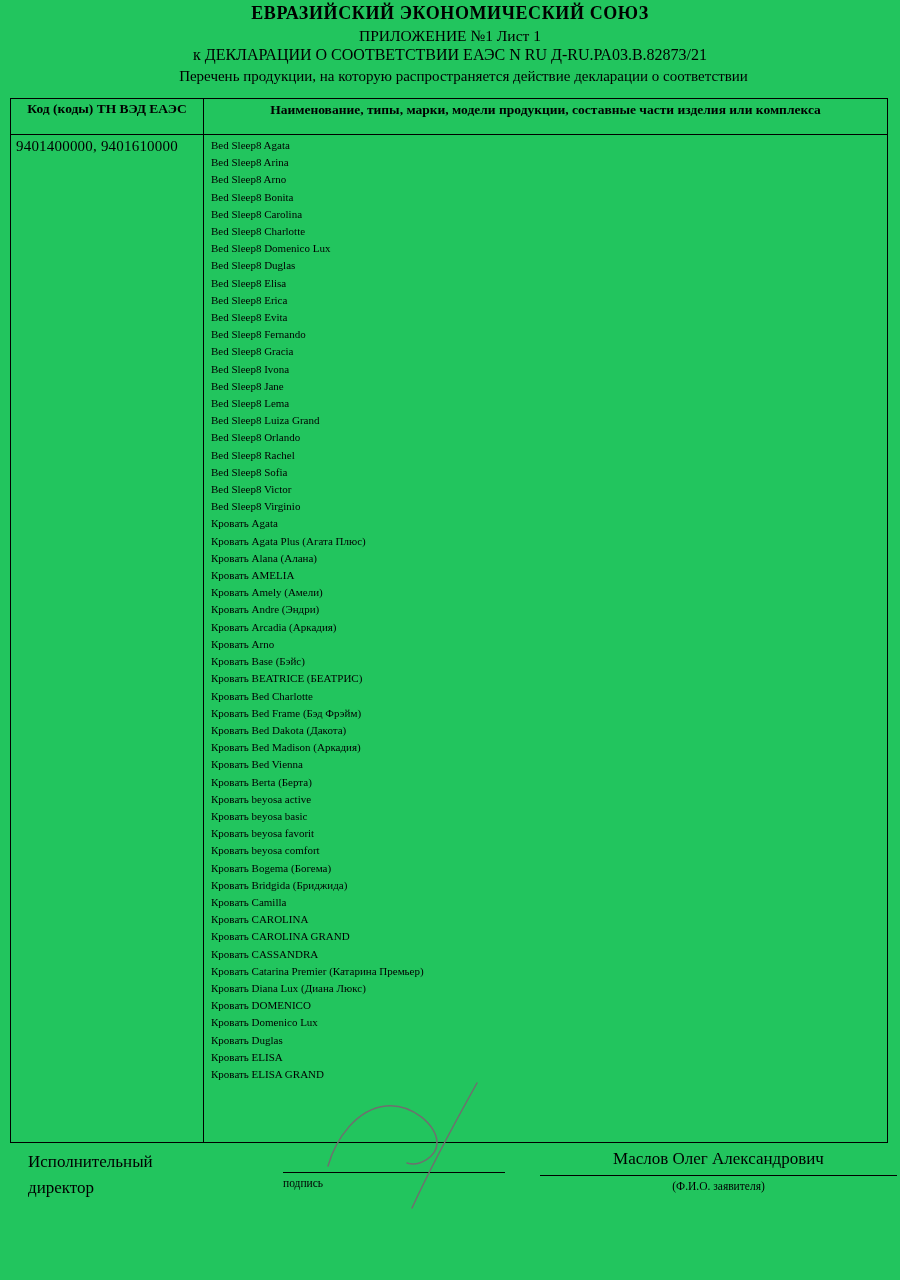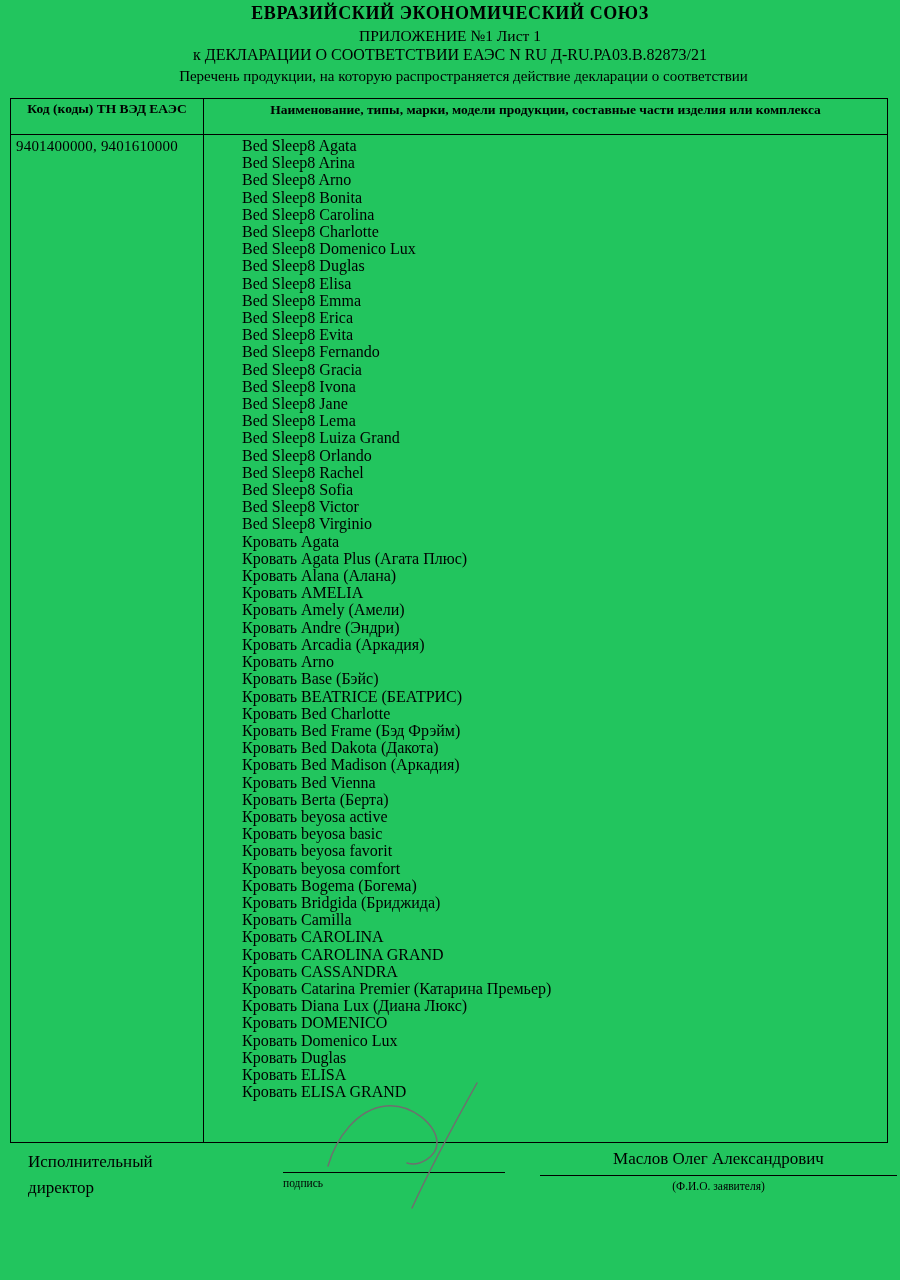--- a/index.html
+++ b/index.html
@@ -32,21 +32,21 @@
   .th-names {
     flex:1; font-weight:bold; font-size:13.5px; line-height:15.5px;
     text-align:center; padding-top:3px;
   }
   .tbody { display:flex; height:calc(100% - 36px); }
   .td-codes {
     width:193px; border-right:1.5px solid #000;
     font-size:15px; padding:3px 16px 0 5px; white-space:nowrap; letter-spacing:0.2px;
   }
   .td-names { flex:1; padding:2px 4px 0 7px; }
-  .product-line { font-size:16px; line-height:17.2px; white-space:nowrap;margin-left:31px; }
+  .product-line { font-size:11px; line-height:17.2px; white-space:nowrap; }
 
   
   .position-title {
     position:absolute; left:28px; top:1149px;
     font-size:17px; line-height:26px;
   }
   .sig-line { position:absolute; left:283px; top:1172px; width:222px; border-top:1.5px solid #000; }
   .sig-caption {
     position:absolute; left:283px; top:1177px; width:222px;
     text-align:left; font-size:11.5px;
@@ -84,21 +84,20 @@
       <div class="td-names">
           <div class="product-line">Bed Sleep8 Agata</div>
           <div class="product-line">Bed Sleep8 Arina</div>
           <div class="product-line">Bed Sleep8 Arno</div>
           <div class="product-line">Bed Sleep8 Bonita</div>
           <div class="product-line">Bed Sleep8 Carolina</div>
           <div class="product-line">Bed Sleep8 Charlotte</div>
           <div class="product-line">Bed Sleep8 Domenico Lux</div>
           <div class="product-line">Bed Sleep8 Duglas</div>
           <div class="product-line">Bed Sleep8 Elisa</div>
-          <div class="product-line">Bed Sleep8 Emma</div>
           <div class="product-line">Bed Sleep8 Erica</div>
           <div class="product-line">Bed Sleep8 Evita</div>
           <div class="product-line">Bed Sleep8 Fernando</div>
           <div class="product-line">Bed Sleep8 Gracia</div>
           <div class="product-line">Bed Sleep8 Ivona</div>
           <div class="product-line">Bed Sleep8 Jane</div>
           <div class="product-line">Bed Sleep8 Lema</div>
           <div class="product-line">Bed Sleep8 Luiza Grand</div>
           <div class="product-line">Bed Sleep8 Orlando</div>
           <div class="product-line">Bed Sleep8 Rachel</div>

